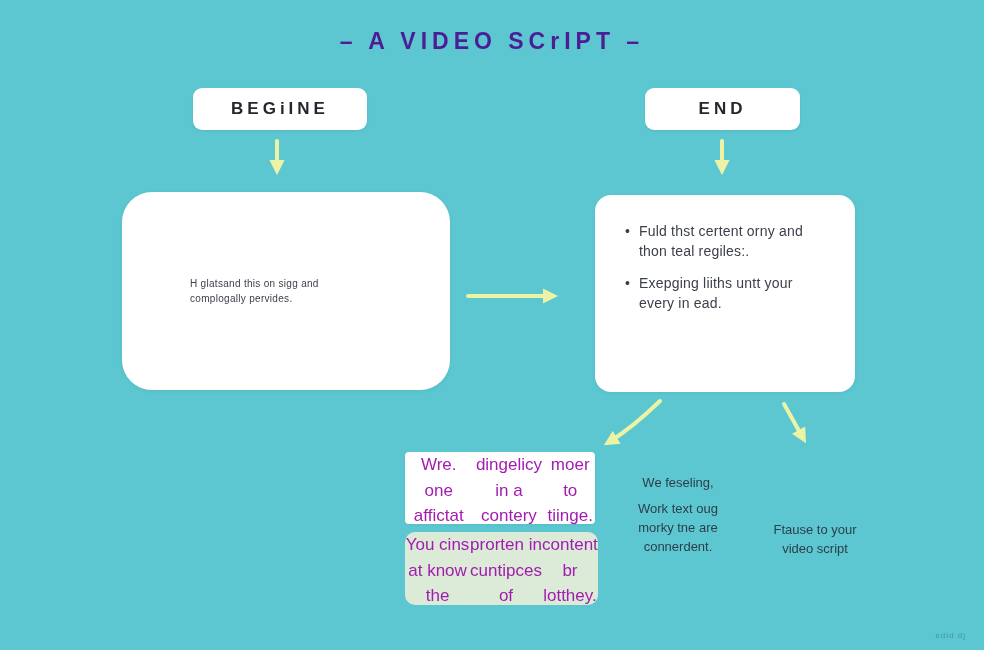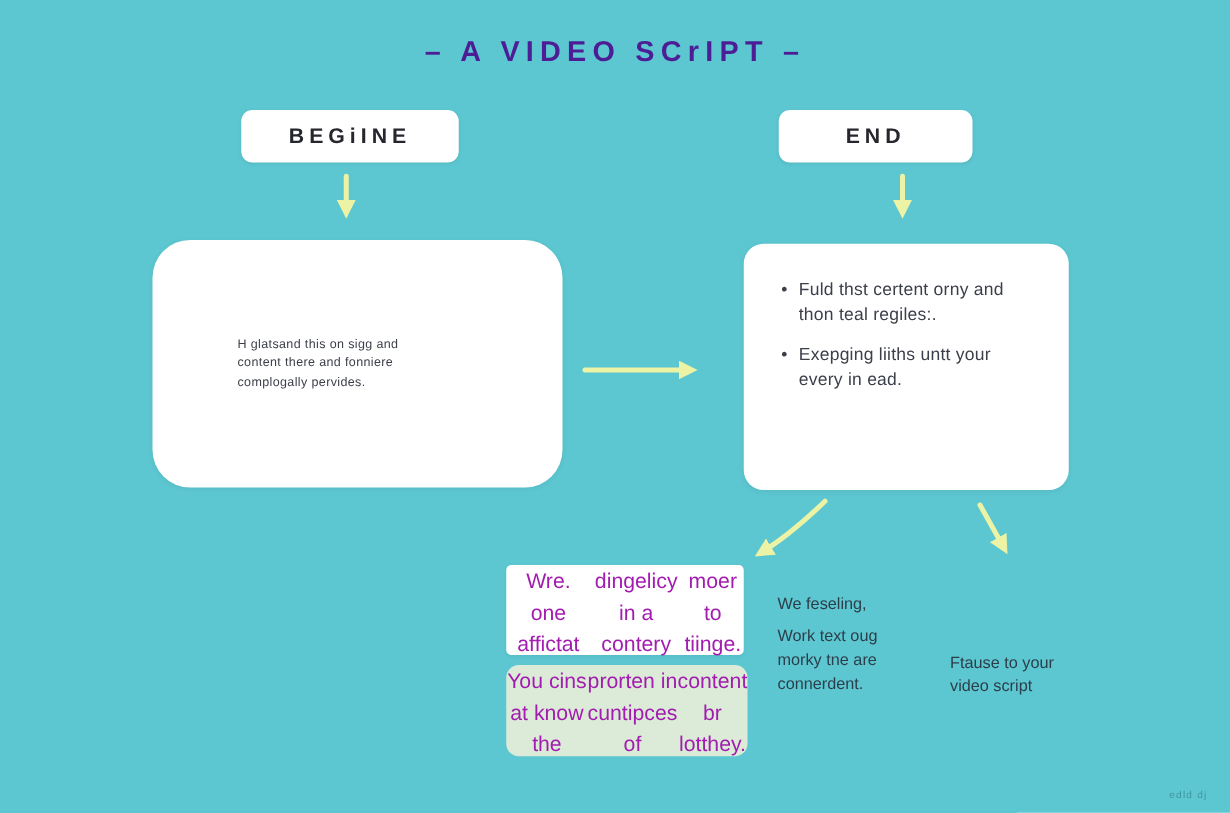--- a/index.html
+++ b/index.html
@@ -38,21 +38,21 @@
     display: flex;
     align-items: center;
     justify-content: center;
     font-weight: bold;
     font-size: 17px;
     letter-spacing: 4px;
     color: #26262e;
     box-shadow: 0 1px 3px rgba(0,0,0,0.08);
   }
   .pill-begin { left: 193px; top: 88px; width: 174px; height: 42px; }
-  .pill-end   { left: 623px; top: 88px; width: 155px; height: 42px; }
+  .pill-end   { left: 645px; top: 88px; width: 155px; height: 42px; }
 
   .big-card {
     position: absolute;
     background: #ffffff;
     color: #3b3f49;
     box-shadow: 0 1px 4px rgba(0,0,0,0.06);
   }
   .card-left {
     left: 122px; top: 192px; width: 328px; height: 198px;
     border-radius: 30px;
@@ -107,20 +107,21 @@
     border-radius: 4px;
     box-shadow: 0 1px 3px rgba(0,0,0,0.06);
   }
   .note-green {
     left: 405px; top: 532px; width: 193px; height: 73px;
     background: #dcead8;
     border-radius: 10px;
   }
   .free-text {
     position: absolute;
+    text-align: center;
     font-size: 13px;
     line-height: 1.45;
     color: #2c3e49;
   }
   .text-feeling { left: 622px; top: 474px; width: 112px; }
   .text-feeling .line-0 { margin-bottom: 7px; }
   .text-pause   { left: 760px; top: 497px; width: 110px; margin-top: 24px; }
   .watermark {
     position: absolute;
     right: 18px;
@@ -153,21 +154,20 @@
   <div class="node-pill pill-begin">
     <span>BEGiINE</span>
   </div>
 
   <div class="node-pill pill-end">
     <span>END</span>
   </div>
 
   <div class="big-card card-left">
     <div>H glatsand this on sigg and</div>
-    <div>content there and fonniere</div>
     <div>complogally pervides.</div>
   </div>
 
   <div class="big-card card-right">
     <ul>
       <li>Fuld thst certent orny and thon teal regiles:.</li>
       <li>Exepging liiths untt your every in ead.</li>
     </ul>
   </div>
 

